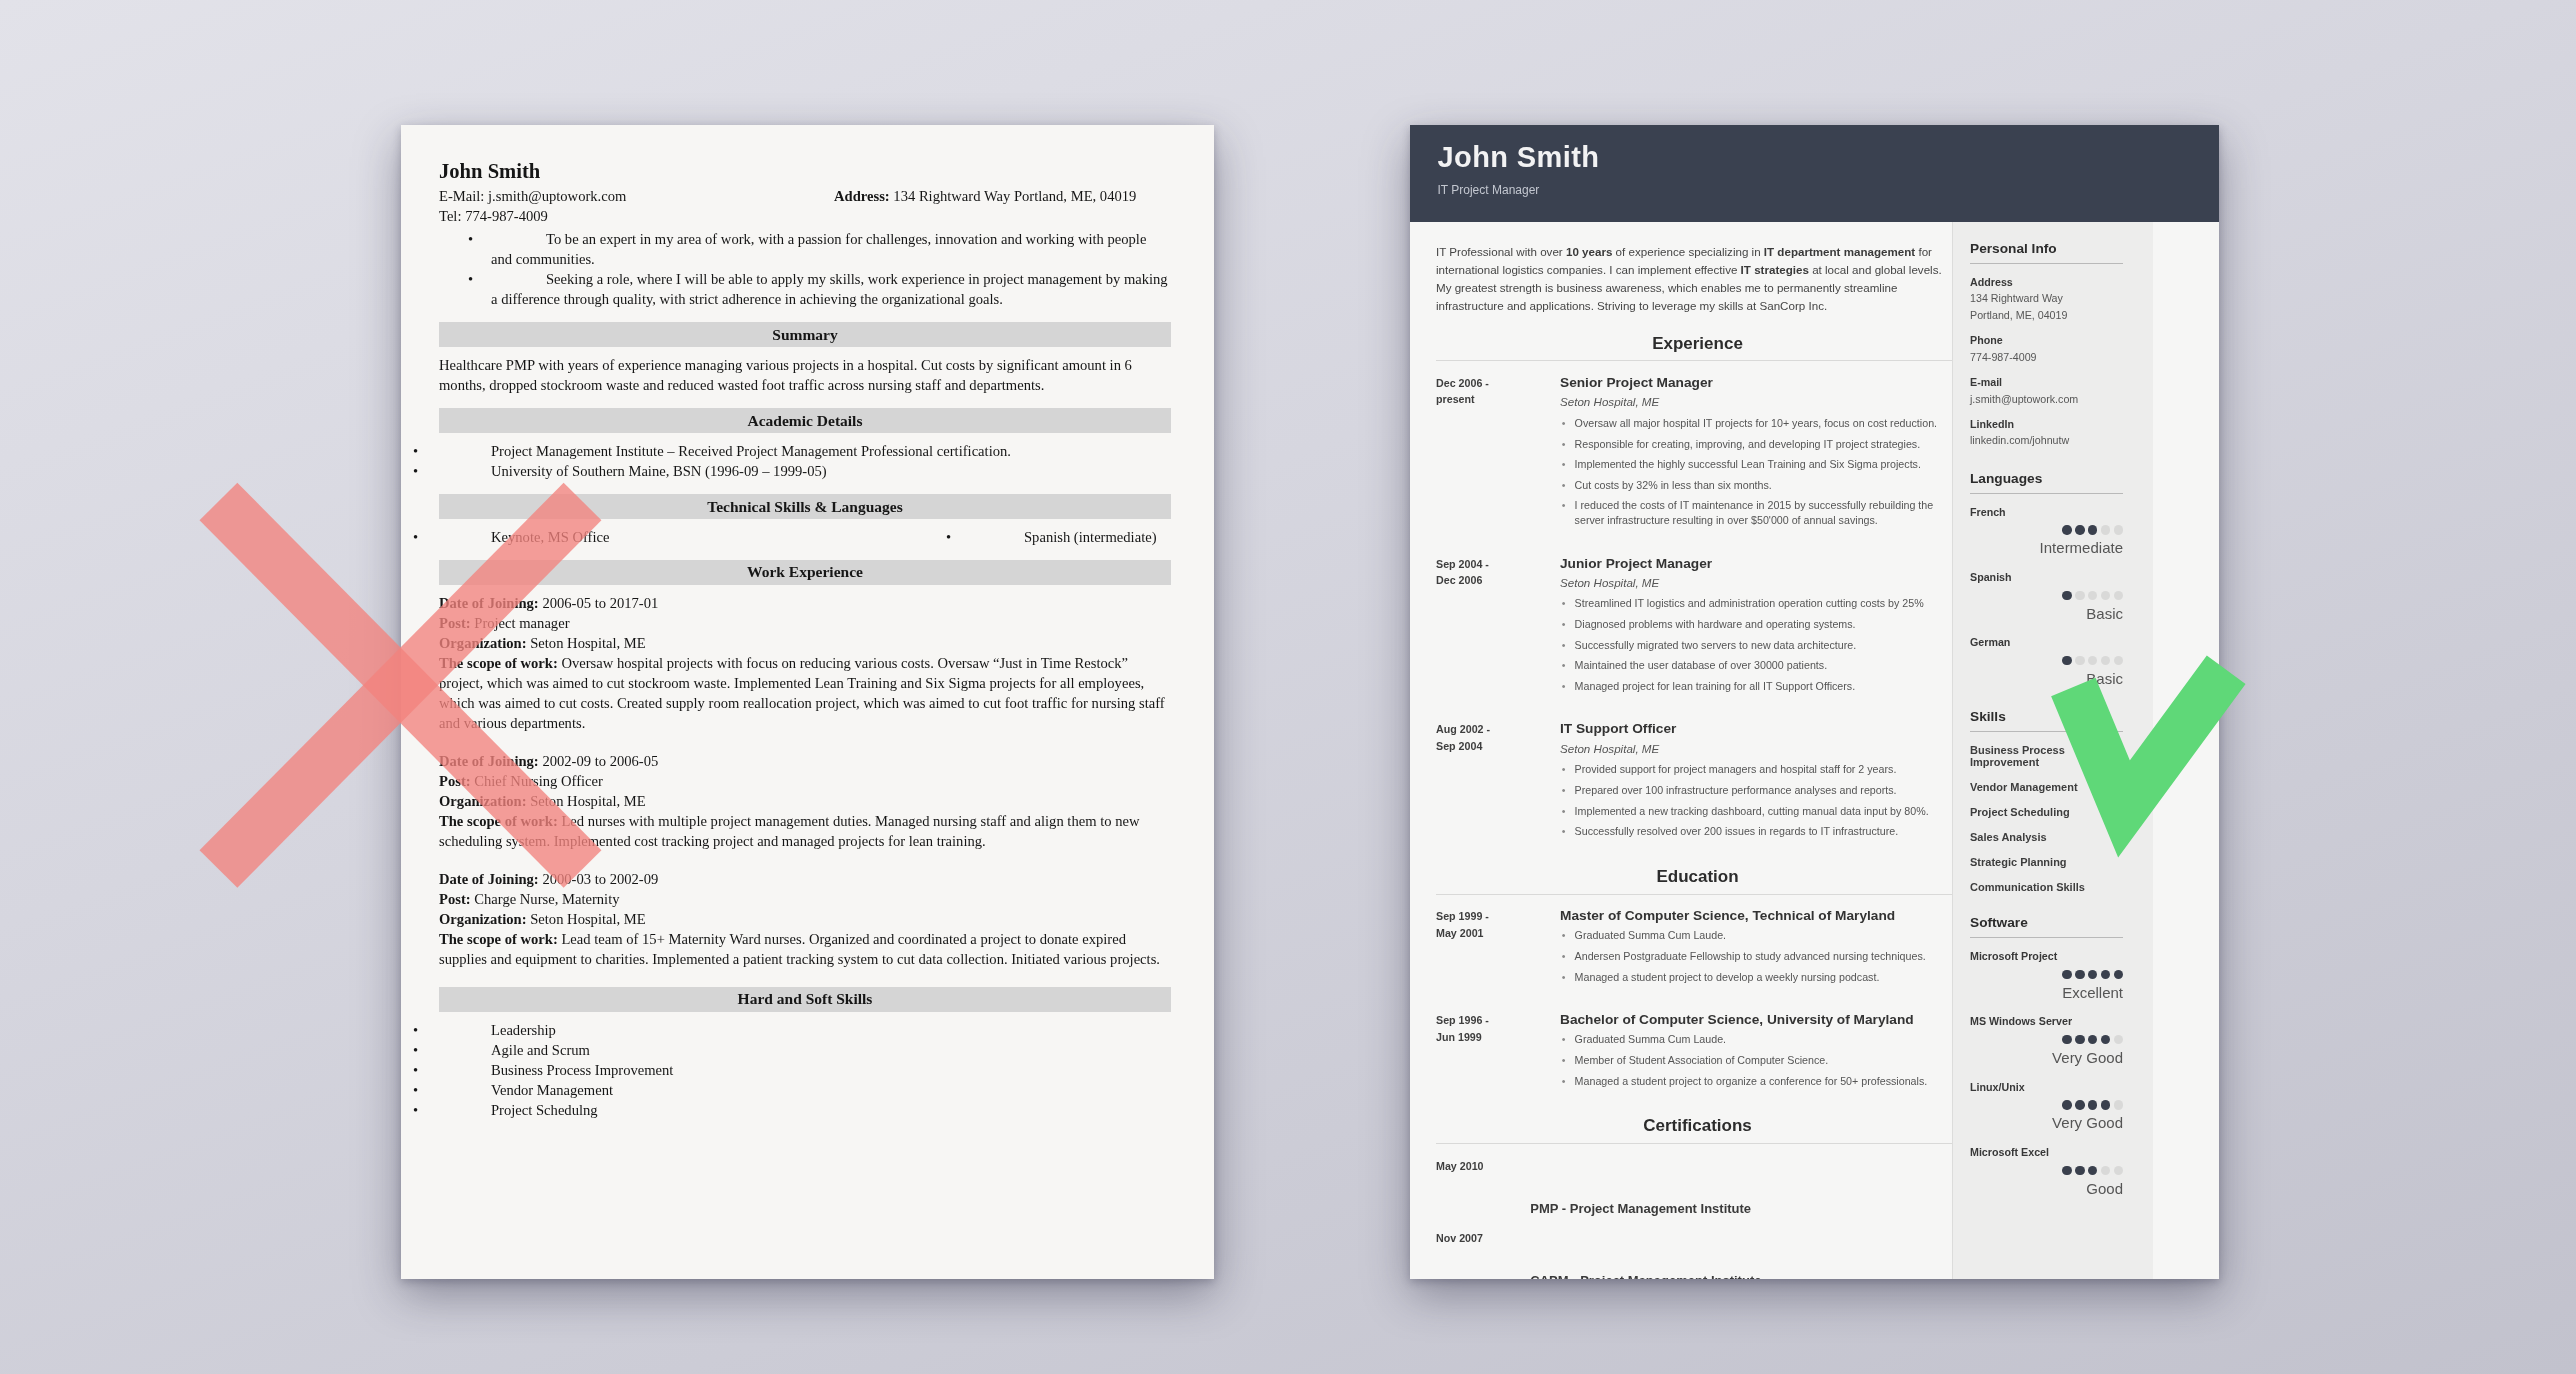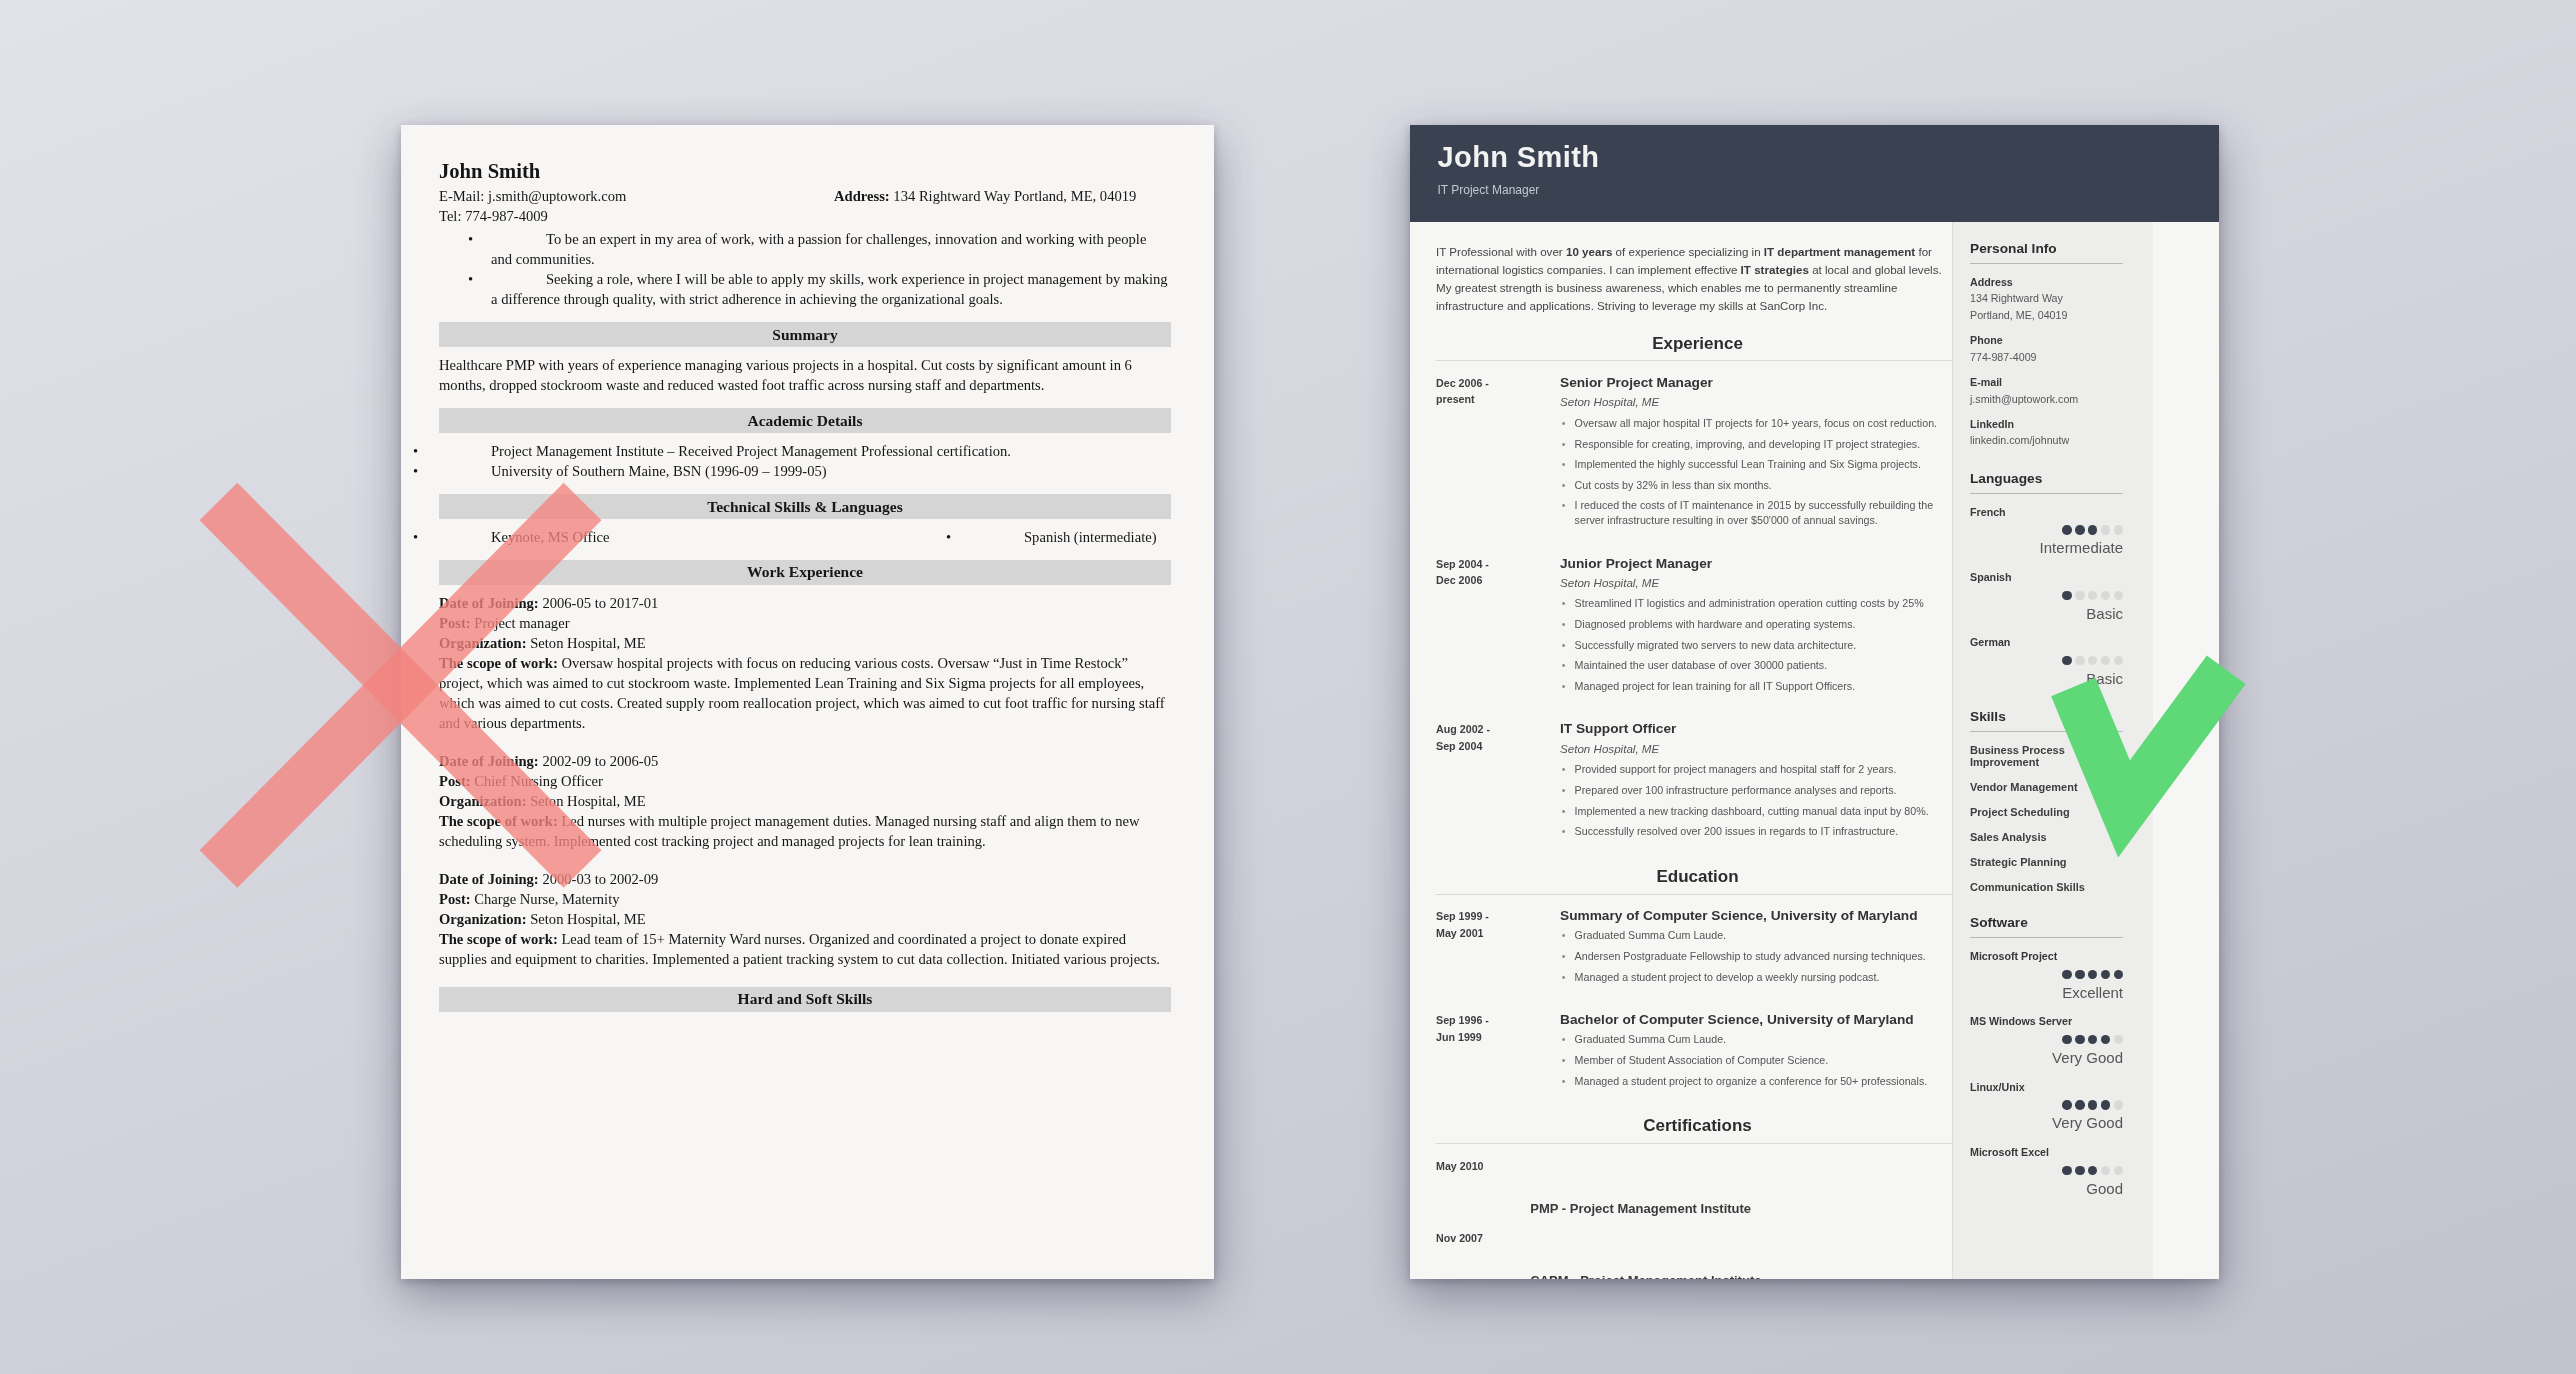--- a/index.html
+++ b/index.html
@@ -131,20 +131,28 @@
         </div>
         <div class="bjob">
           <div><span class="blbl">Date of Joining:</span> <span>2000-03 to 2002-09</span></div>
           <div><span class="blbl">Post:</span> <span>Charge Nurse, Maternity</span></div>
           <div><span class="blbl">Organization:</span> <span>Seton Hospital, ME</span></div>
           <div><span class="blbl">The scope of work:</span> <span>Lead team of 15+ Maternity Ward nurses. Organized and coordinated a project to donate expired supplies and equipment to charities. Implemented a patient tracking system to cut data collection. Initiated various projects.</span></div>
         </div>
       </div>
 
     <div class="band">Hard and Soft Skills</div>
+    <ul class="bullets">
+
+    <li>Leadership</li>
+        <li>Agile and Scrum</li>
+        <li>Business Process Improvement</li>
+        <li>Vendor Management</li>
+        <li>Project Schedulng</li>
+      </ul>
   </div>
 
   <div class="good-page">
     <div class="good-header">
       <div class="good-name">John Smith</div>
       <div class="good-subtitle">IT Project Manager</div>
     </div>
 
     <div class="good-main">
       <p class="intro">
@@ -214,21 +222,21 @@
       <div class="sec-block">
         <div class="sec-title">Education</div>
         <div>
 
         <div class="entry">
               <div class="entry-dates">
                 <div>Sep 1999 -</div>
                 <div>May 2001</div>
               </div>
               <div>
-                <div class="entry-role">Summary of Computer Science, University of Maryland</div>
+                <div class="entry-role">Master of Computer Science, Technical of Maryland</div>
                 <ul class="ebullets">
 
                 <li>Graduated Summa Cum Laude.</li>
                   <li>Andersen Postgraduate Fellowship to study advanced nursing techniques.</li>
                   <li>Managed a student project to develop a weekly nursing podcast.</li>
                 </ul>
               </div>
             </div>
             <div class="entry">
               <div class="entry-dates">

